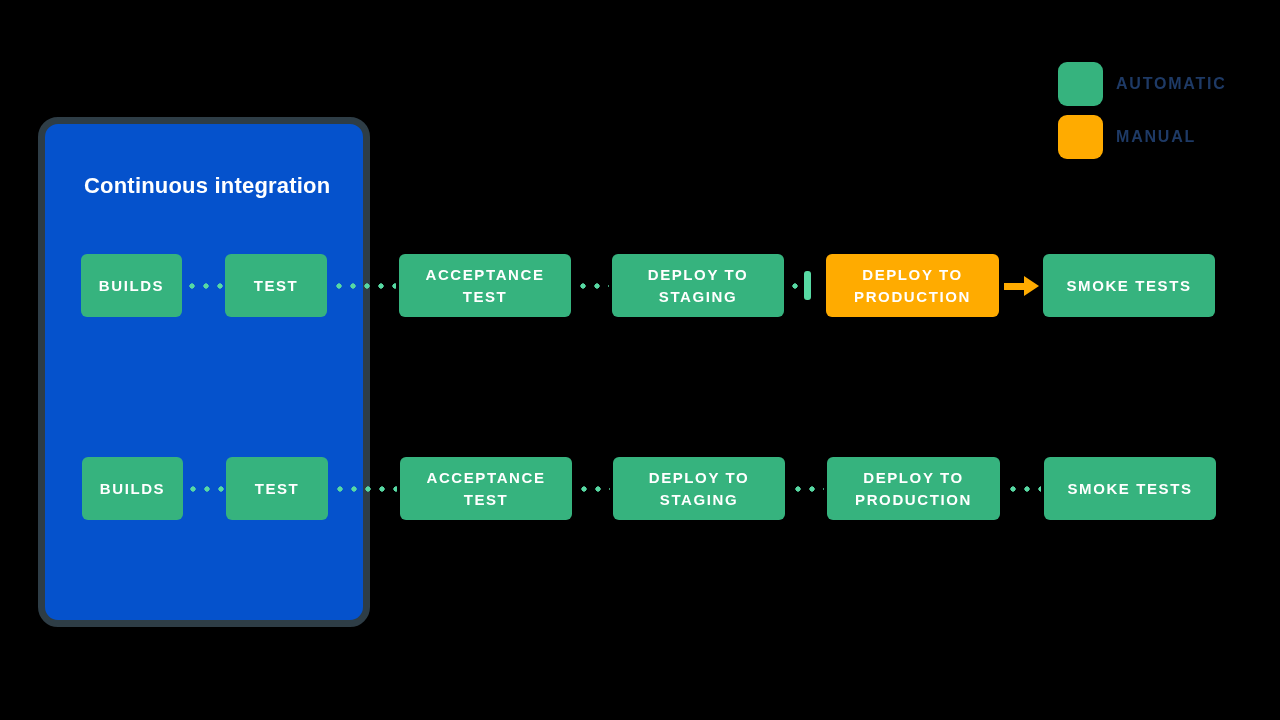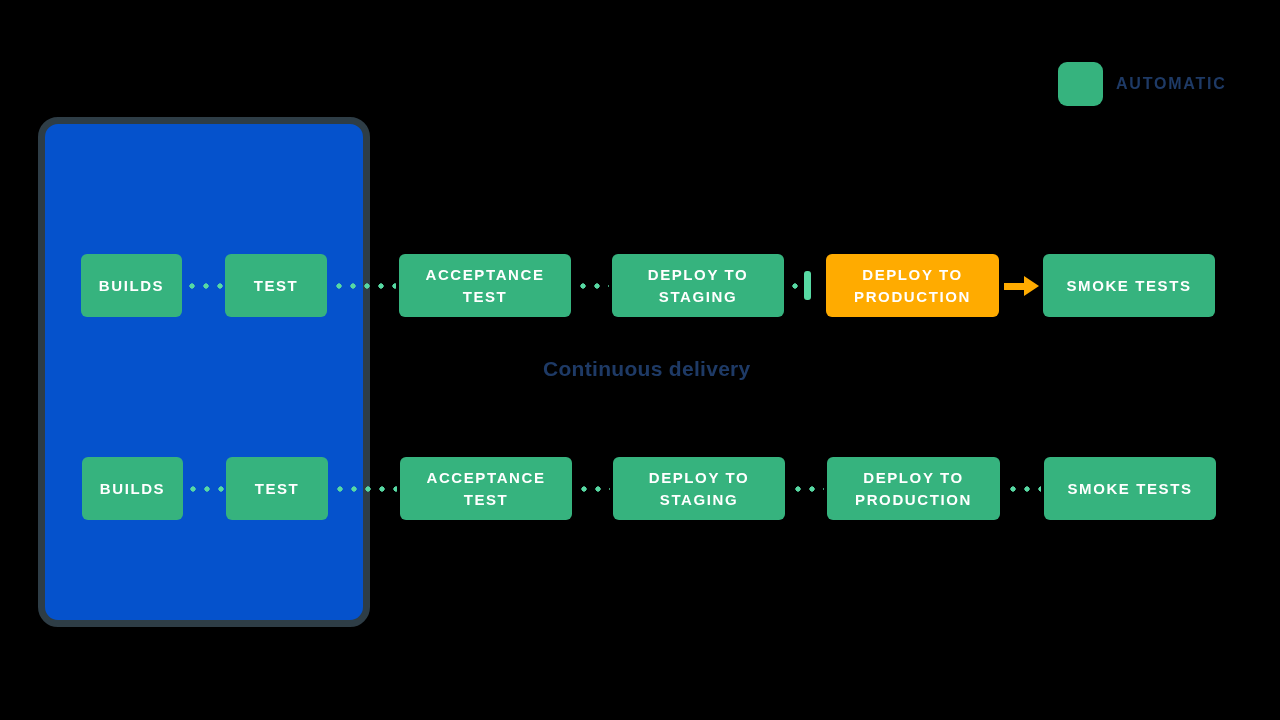--- a/index.html
+++ b/index.html
@@ -82,41 +82,45 @@
 </head>
 <body>
 
 <div class="stage">
 
   <div class="legend">
     <div class="legend-item">
       <span class="swatch automatic"></span>
       <span class="legend-label">AUTOMATIC</span>
     </div>
+    <div class="legend-item">
+      <span class="swatch manual"></span>
+      <span class="legend-label">MANUAL</span>
+    </div>
   </div>
 
   <div class="ci-box"></div>
+  <div class="ci-title">Continuous integration</div>
 
   <div class="step r1 pos-builds1">BUILDS</div>
   <div class="step r1 pos-test1">TEST</div>
   <div class="step r1 pos-acc1">ACCEPTANCE TEST</div>
   <div class="step r1 pos-stg1">DEPLOY TO STAGING</div>
   <div class="step manual r1 pos-prod1">DEPLOY TO PRODUCTION</div>
   <div class="step r1 pos-smoke1">SMOKE TESTS</div>
 
   <div class="dots cy1" style="left:185px; width:39px;"></div>
   <div class="dots cy1" style="left:332px; width:64px;"></div>
   <div class="dots cy1" style="left:576px; width:33px;"></div>
   <div class="dots cy1" style="left:788px; width:13px;"></div>
   <div class="gate"></div>
   <div class="arrow">
     <span class="shaft"></span>
     <span class="head"></span>
   </div>
-  <div class="row-label delivery">Continuous delivery</div>
 
   <div class="step r2 pos-builds2">BUILDS</div>
   <div class="step r2 pos-test2">TEST</div>
   <div class="step r2 pos-acc2">ACCEPTANCE TEST</div>
   <div class="step r2 pos-stg2">DEPLOY TO STAGING</div>
   <div class="step r2 pos-prod2">DEPLOY TO PRODUCTION</div>
   <div class="step r2 pos-smoke2">SMOKE TESTS</div>
 
   <div class="dots cy2" style="left:186px; width:39px;"></div>
   <div class="dots cy2" style="left:333px; width:64px;"></div>

